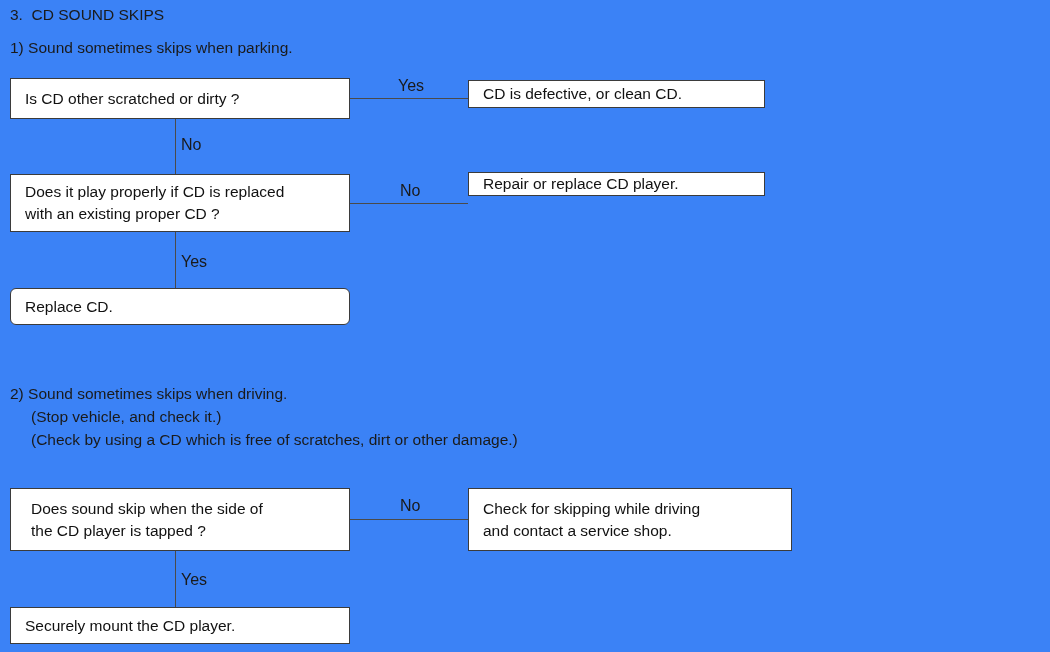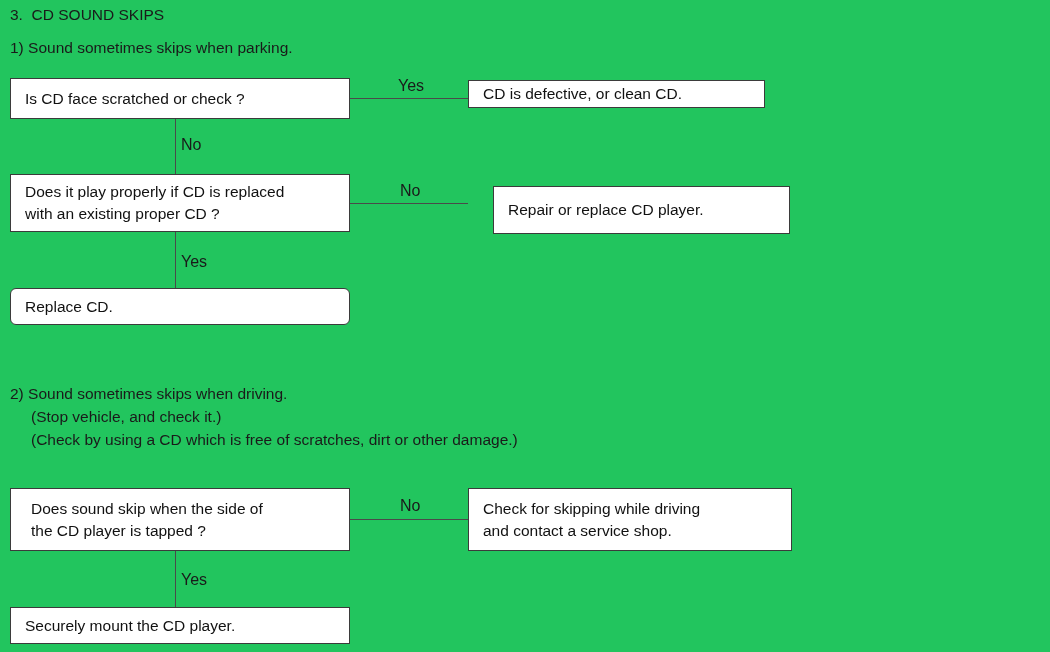--- a/index.html
+++ b/index.html
@@ -4,21 +4,21 @@
 <style>
   html, body {
     margin: 0;
     padding: 0;
     background: #ffffff;
   }
   #page {
     position: relative;
     width: 1050px;
     height: 652px;
-    background: #22c55e;
+    background: #3b82f6;
     font-family: "Liberation Sans", sans-serif;
     color: #000000;
     overflow: hidden;
   }
 
   
   .heading {
     position: absolute;
     font-size: 15.5px;
     line-height: 20px;
@@ -75,42 +75,42 @@
 </head>
 <body>
 
 <div id="page">
 
   <div class="heading" style="left:10px; top:5px;">3.  CD SOUND SKIPS</div>
 
   <div class="para" style="left:10px; top:36px;">1) Sound sometimes skips when parking.</div>
 
   <div class="box" style="left:10px; top:78px; width:340px; height:41px;">
-    <span class="box-text">Is CD face scratched or check ?</span>
+    <span class="box-text">Is CD other scratched or dirty ?</span>
   </div>
 
   <div class="hline" style="left:350px; top:98px; width:118px;"></div>
   <div class="branch-label" style="left:398px; top:77px;">Yes</div>
 
   <div class="box" style="left:468px; top:80px; width:297px; height:28px;">
     <span class="box-text">CD is defective, or clean CD.</span>
   </div>
 
   <div class="vline" style="left:175px; top:119px; height:55px;"></div>
   <div class="branch-label" style="left:181px; top:136px;">No</div>
 
   <div class="box" style="left:10px; top:174px; width:340px; height:58px;">
     <span class="box-text">Does it play properly if CD is replaced
 with an existing proper CD ?</span>
   </div>
 
   <div class="hline" style="left:350px; top:203px; width:118px;"></div>
   <div class="branch-label" style="left:400px; top:182px;">No</div>
 
-  <div class="box" style="left:468px; top:186px; width:297px; height:48px;margin-left:25px;">
+  <div class="box" style="left:468px; top:172px; width:297px; height:24px;">
     <span class="box-text">Repair or replace CD player.</span>
   </div>
 
   <div class="vline" style="left:175px; top:232px; height:56px;"></div>
   <div class="branch-label" style="left:181px; top:253px;">Yes</div>
 
   <div class="box" style="left:10px; top:288px; width:340px; height:37px;border-radius:6px;">
     <span class="box-text">Replace CD.</span>
   </div>
 

